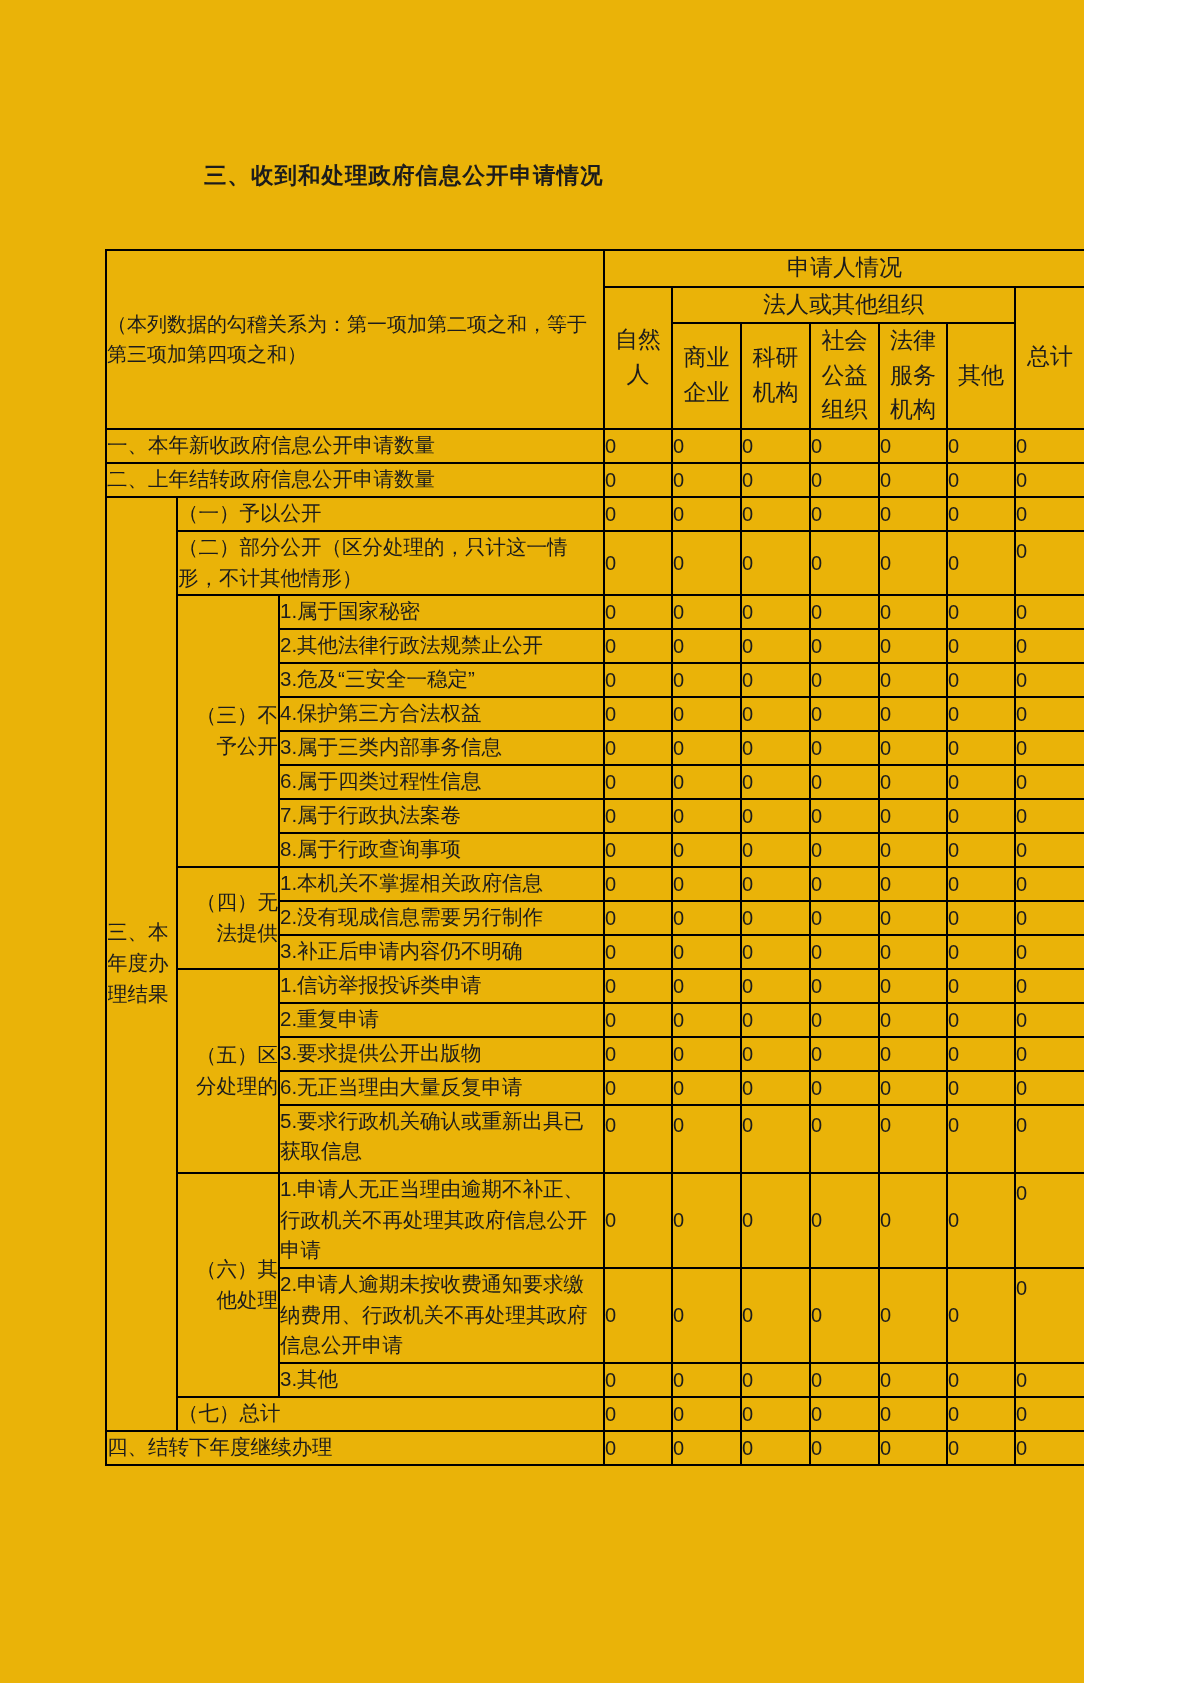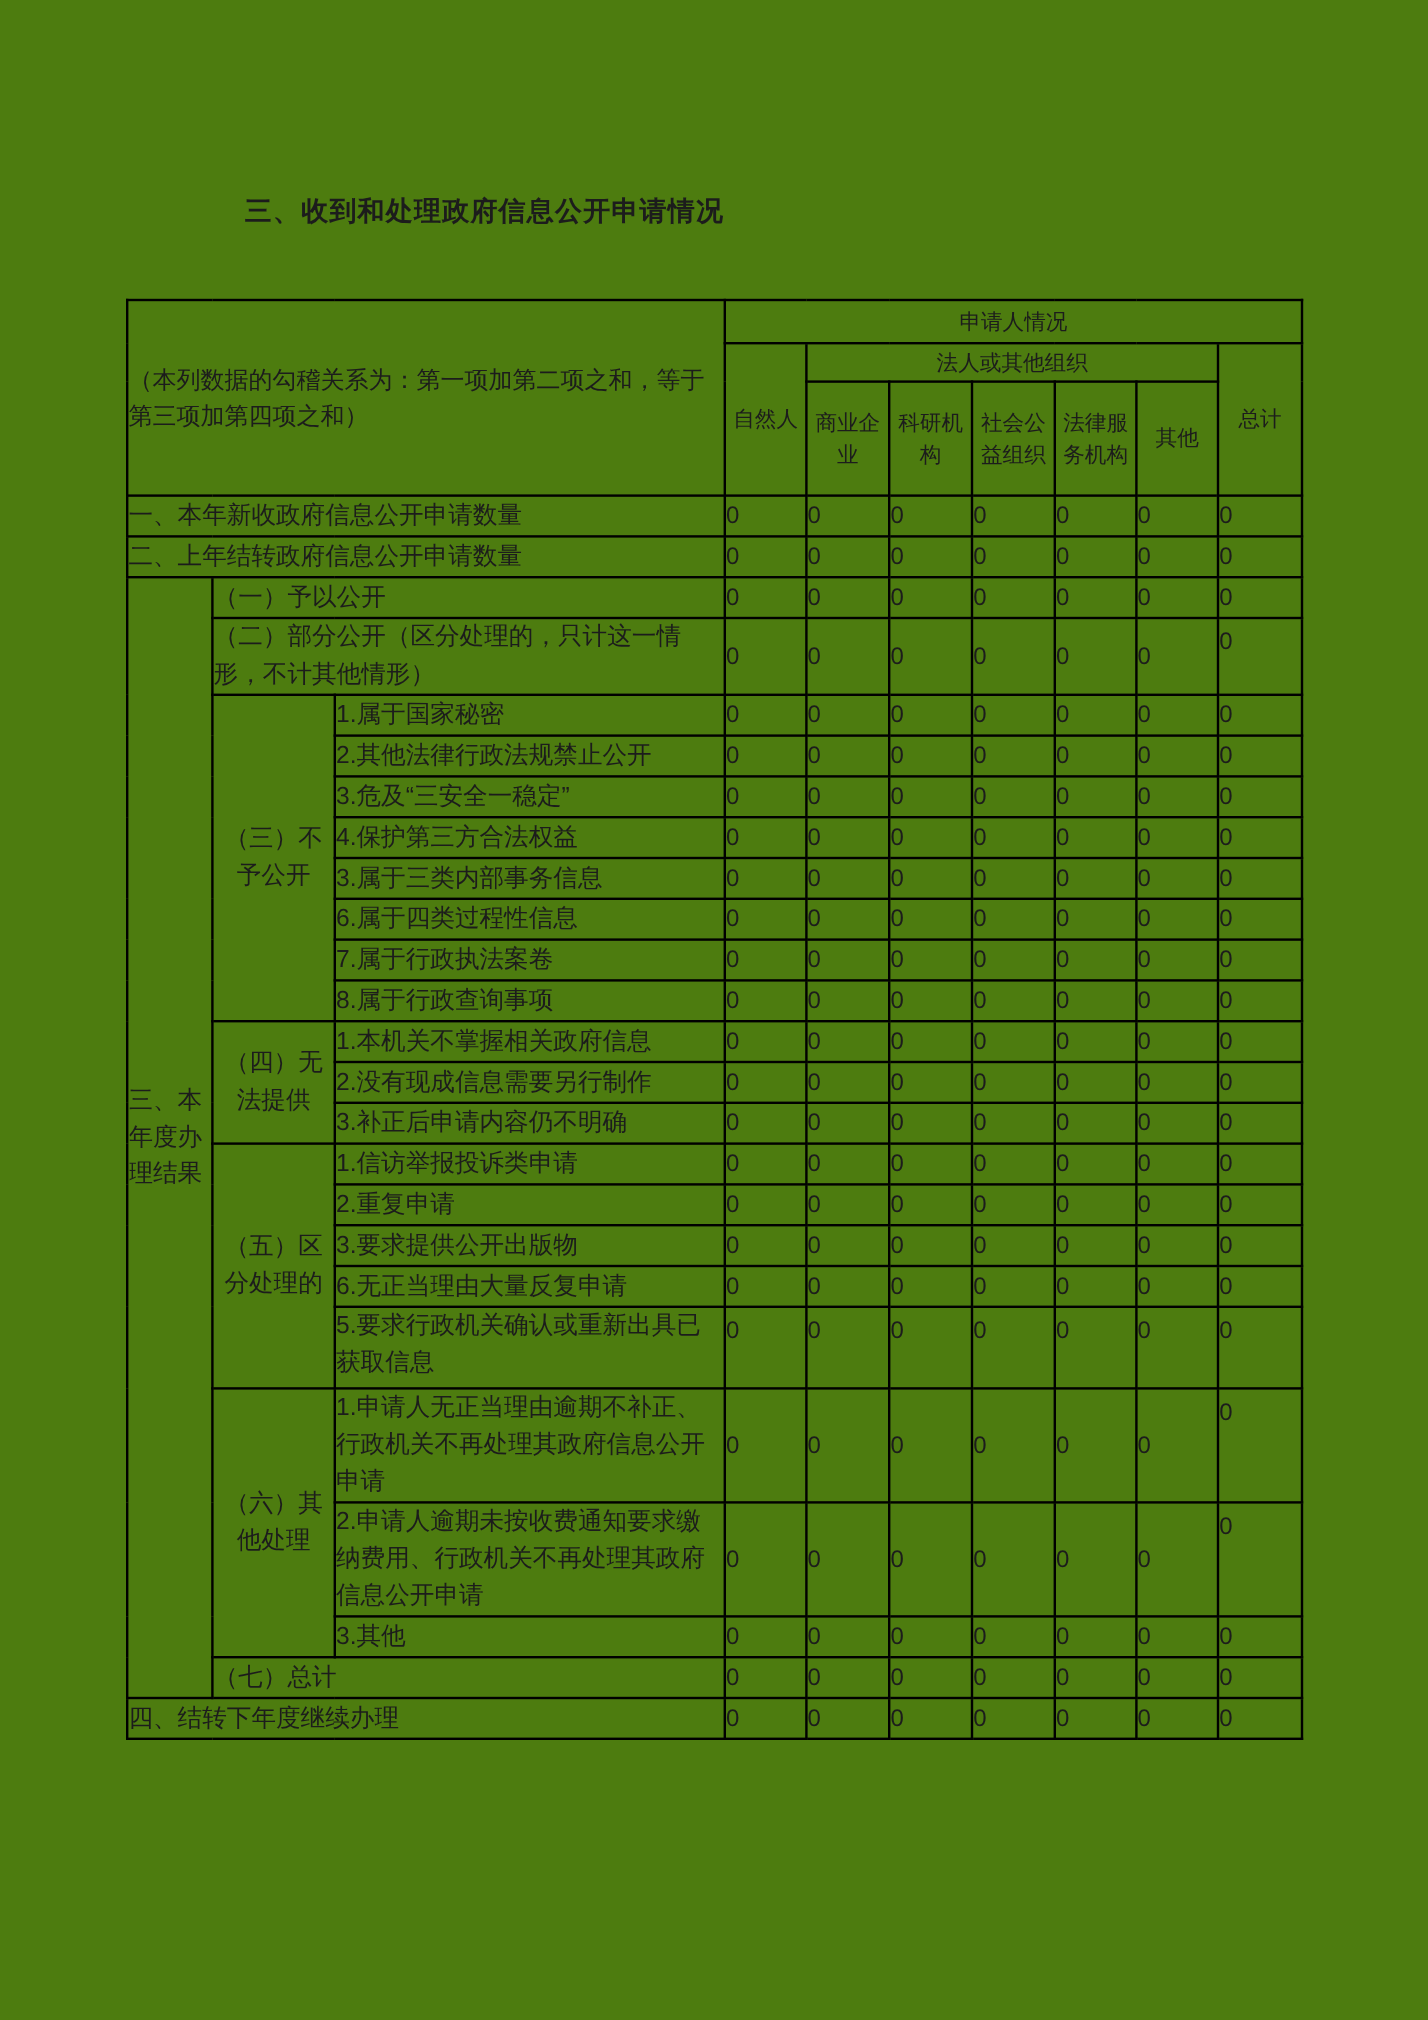--- a/index.html
+++ b/index.html
@@ -2,23 +2,23 @@
 <html><head>
 <meta charset="utf-8">
 <style>
   html, body {
     margin: 0;
     padding: 0;
     background: #ffffff;
   }
   .page {
     position: relative;
-    width: 1190px;
+    width: 1084px;
     height: 1683px;
-    background: #4d7c0f;
+    background: #eab308;
     overflow: hidden;
     font-family: "Liberation Serif", "DejaVu Serif", serif;
     color: #1c1c1c;
   }
   .doc-title {
     position: absolute;
     left: 204px;
     top: 160px;
     margin: 0;
     font-size: 22.5px;
@@ -41,21 +41,21 @@
     border: 2px solid #000000;
     vertical-align: middle;
     padding: 0;
     line-height: 1.5;
     overflow: hidden;
   }
   
   
   td.hc {
     text-align: center;
-    font-size: 18px;
+    font-size: 23px;
   }
   td.note-cell {
     font-size: 20px;
     text-align: left;
     padding: 4px 10px;
     line-height: 1.6;
     font-family: Liberation Serif, serif;
   }
   
   td.row-label {
@@ -64,21 +64,21 @@
     font-size: 20.5px;
   }
   td.section-label {
     text-align: left;
     padding: 2px 2px 2px 6px;
     font-size: 20.5px;
     line-height: 1.65;
     border-radius: 27px;
   }
   td.group-label {
-    text-align: center;
+    text-align: right;
     padding: 2px 4px 2px 8px;
     font-size: 20.5px;
     line-height: 1.65;
     margin-left: 19px;
   }
   td.item-label {
     text-align: left;
     padding: 2px 6px 2px 8px;
     font-size: 20.5px;
     font-family: Liberation Sans, sans-serif;

